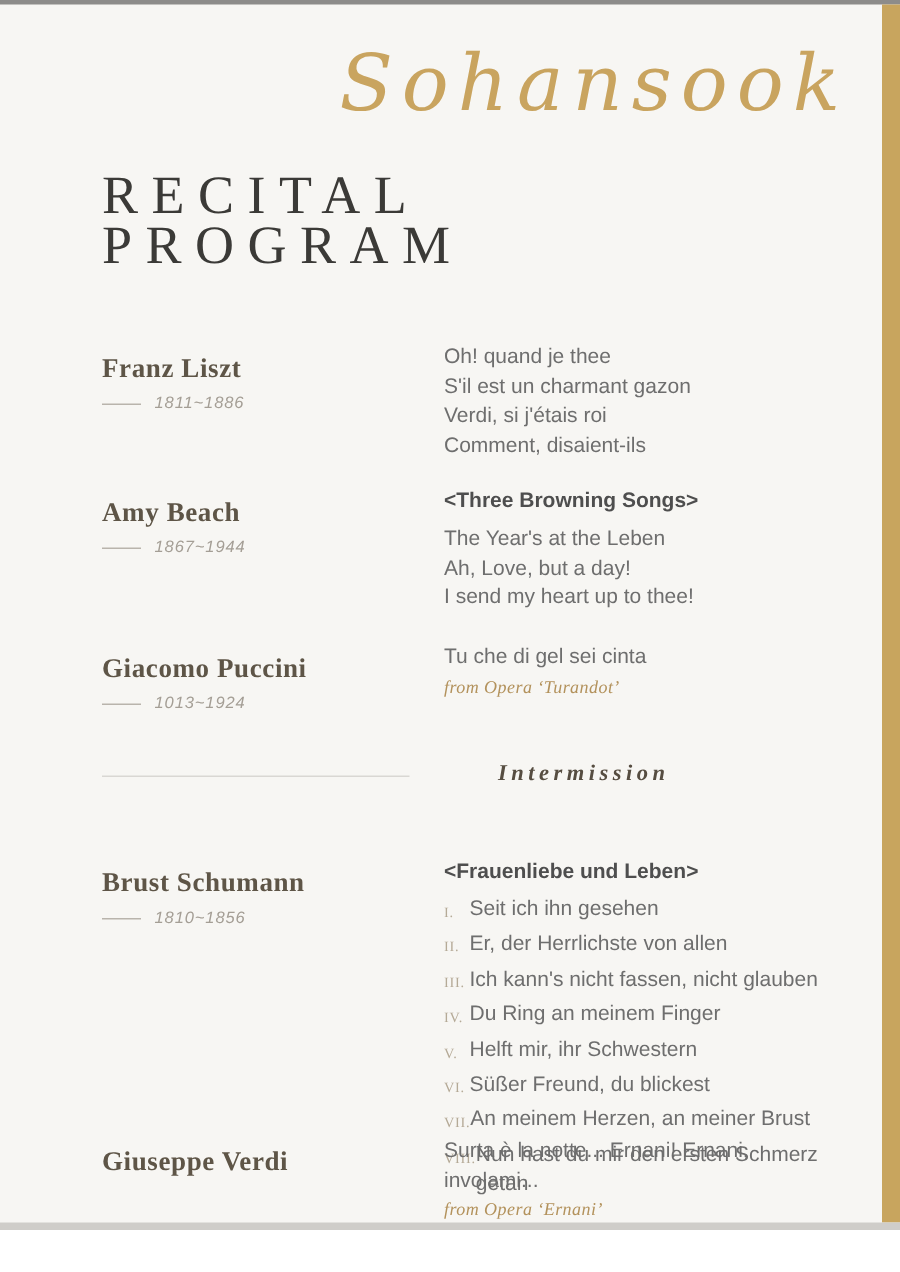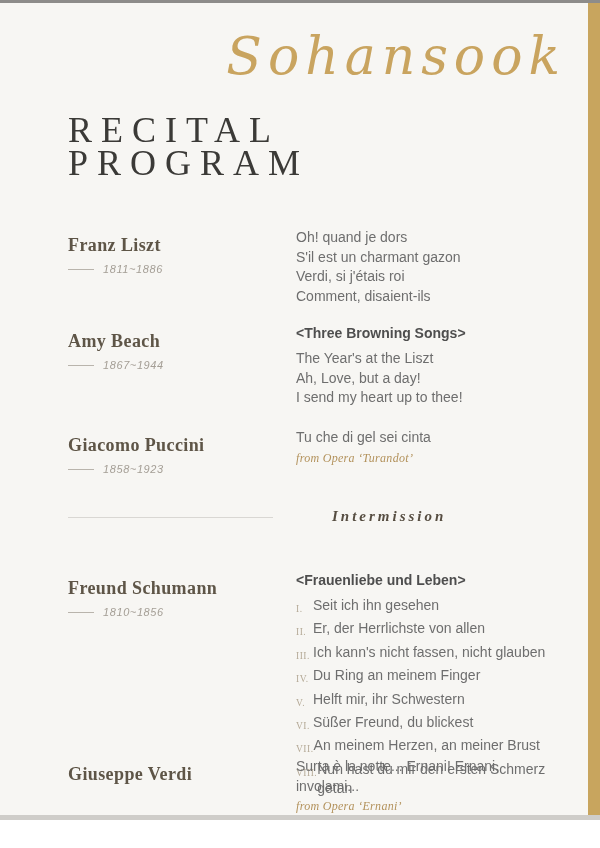--- a/index.html
+++ b/index.html
@@ -75,65 +75,65 @@
 
   <div class="row" style="top:228px">
     <div class="composer-block">
       <div class="composer-name">Franz Liszt</div>
       <div class="composer-dates">
         <span class="dash"></span>
         <span class="dates-text">1811~1886</span>
       </div>
     </div>
     <div class="pieces-block">
-      <div class="piece-line">Oh! quand je dors</div>
+      <div class="piece-line">Oh! quand je thee</div>
       <div class="piece-line">S'il est un charmant gazon</div>
       <div class="piece-line">Verdi, si j'étais roi</div>
       <div class="piece-line">Comment, disaient-ils</div>
     </div>
   </div>
 
   <div class="row" style="top:324px">
     <div class="composer-block">
       <div class="composer-name">Amy Beach</div>
       <div class="composer-dates">
         <span class="dash"></span>
         <span class="dates-text">1867~1944</span>
       </div>
     </div>
     <div class="pieces-block">
       <div class="cycle-title">&lt;Three Browning Songs&gt;</div>
-      <div class="piece-line">The Year's at the Liszt</div>
+      <div class="piece-line">The Year's at the Leben</div>
       <div class="piece-line">Ah, Love, but a day!</div>
       <div class="piece-line">I send my heart up to thee!</div>
     </div>
   </div>
 
   <div class="row" style="top:428px">
     <div class="composer-block">
       <div class="composer-name">Giacomo Puccini</div>
       <div class="composer-dates">
         <span class="dash"></span>
-        <span class="dates-text">1858~1923</span>
+        <span class="dates-text">1013~1924</span>
       </div>
     </div>
     <div class="pieces-block">
       <div class="piece-line">Tu che di gel sei cinta</div>
       <div class="source-line">from Opera ‘Turandot’</div>
     </div>
   </div>
 
   <div class="intermission-row" style="top:508px">
     <div class="intermission-line"></div>
     <div class="intermission-label">Intermission</div>
   </div>
 
   <div class="row" style="top:571px">
     <div class="composer-block">
-      <div class="composer-name">Freund Schumann</div>
+      <div class="composer-name">Brust Schumann</div>
       <div class="composer-dates">
         <span class="dash"></span>
         <span class="dates-text">1810~1856</span>
       </div>
     </div>
     <div class="pieces-block">
       <div class="cycle-title">&lt;Frauenliebe und Leben&gt;</div>
       <div class="numbered-line">
         <span class="num">I.</span>
         <span class="song">Seit ich ihn gesehen</span>

